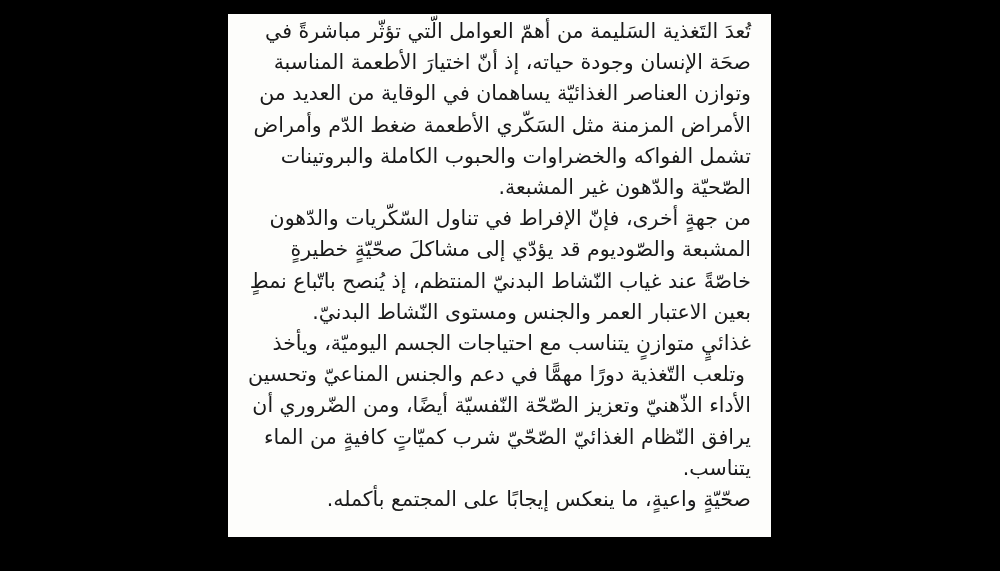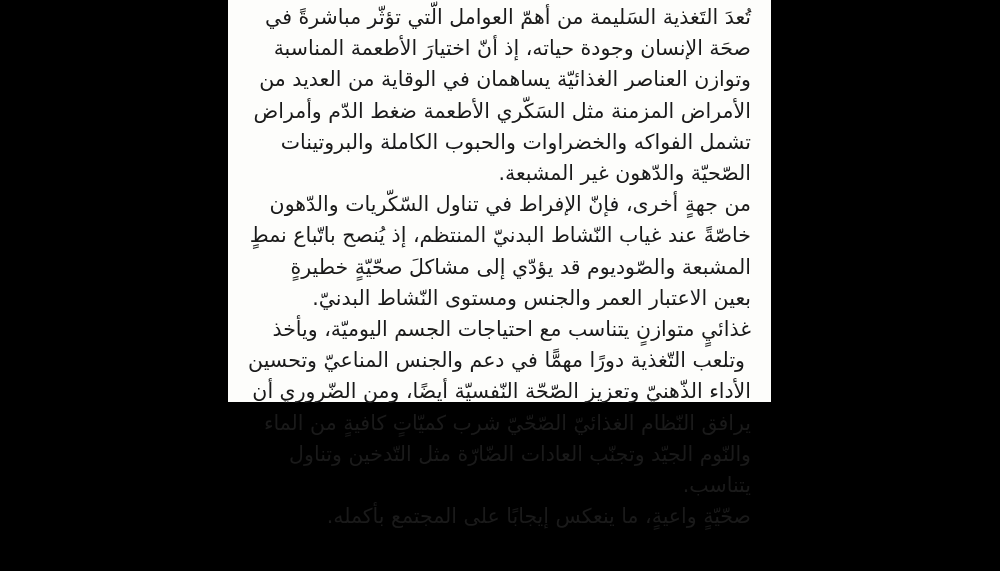--- a/index.html
+++ b/index.html
@@ -1,21 +1,21 @@
 <!DOCTYPE html>
 <html><head>
 <meta charset="utf-8">
 <style>
   html, body { margin: 0; padding: 0; }
   body {
     width: 1000px; height: 571px; background: #000000;
     position: relative; overflow: hidden;
   }
   .page {
-    position: absolute; left: 228px; top: 0; width: 543px; height: 402px;
+    position: absolute; left: 228px; top: 14px; width: 543px; height: 523px;
     background: #fdfdfb;
   }
   .text {
     position: absolute; left: 24px; right: 20px; top: 2px;
     direction: rtl; text-align: right;
     font-family: "DejaVu Sans", sans-serif;
     font-size: 20.5px; line-height: 31.2px; color: #1a1a1a;
   }
   .line { display: block; white-space: nowrap; }
   .indent { padding-right: 6px; }
@@ -25,24 +25,23 @@
 
 <div class="page">
   <div class="text">
     <span class="line">تُعدَ التَغذية السَليمة من أهمّ العوامل الّتي تؤثّر مباشرةً في</span>
     <span class="line">صحَة الإنسان وجودة حياته، إذ أنّ اختيارَ الأطعمة المناسبة</span>
     <span class="line">وتوازن العناصر الغذائيّة يساهمان في الوقاية من العديد من</span>
     <span class="line">الأمراض المزمنة مثل السَكّري الأطعمة ضغط الدّم وأمراض</span>
     <span class="line">تشمل الفواكه والخضراوات والحبوب الكاملة والبروتينات</span>
     <span class="line">الصّحيّة والدّهون غير المشبعة.</span>
     <span class="line">من جهةٍ أخرى، فإنّ الإفراط في تناول السّكّريات والدّهون</span>
+    <span class="line">المشبعة والصّوديوم قد يؤدّي إلى مشاكلَ صحّيّةٍ خطيرةٍ</span>
     <span class="line">خاصّةً عند غياب النّشاط البدنيّ المنتظم، إذ يُنصح باتّباع نمطٍ</span>
-    <span class="line">المشبعة والصّوديوم قد يؤدّي إلى مشاكلَ صحّيّةٍ خطيرةٍ</span>
     <span class="line">بعين الاعتبار العمر والجنس ومستوى النّشاط البدنيّ.</span>
     <span class="line">غذائيٍ متوازنٍ يتناسب مع احتياجات الجسم اليوميّة، ويأخذ</span>
     <span class="line indent">وتلعب التّغذية دورًا مهمًّا في دعم والجنس المناعيّ وتحسين</span>
     <span class="line">الأداء الذّهنيّ وتعزيز الصّحّة النّفسيّة أيضًا، ومن الضّروري أن</span>
     <span class="line">يرافق النّظام الغذائيّ الصّحّيّ شرب كميّاتٍ كافيةٍ من الماء</span>
-    <span class="line">والنّوم الجيّد وتجنّب العادات الضّارّة مثل التّدخين وتناول</span>
     <span class="line">يتناسب.</span>
     <span class="line">صحّيّةٍ واعيةٍ، ما ينعكس إيجابًا على المجتمع بأكمله.</span>
   </div>
 </div>
 
 </body></html>

